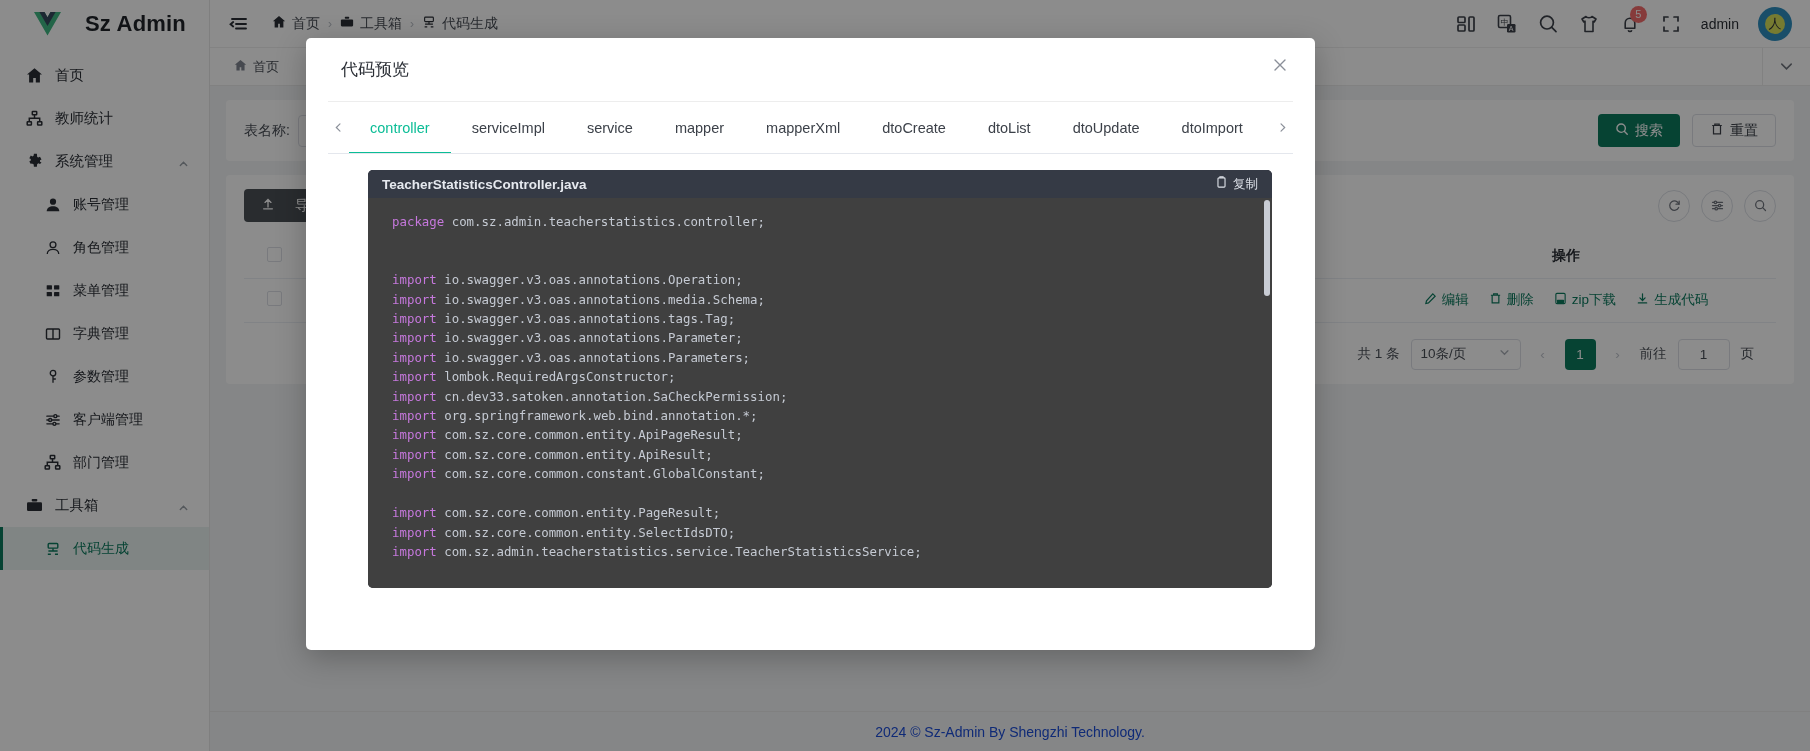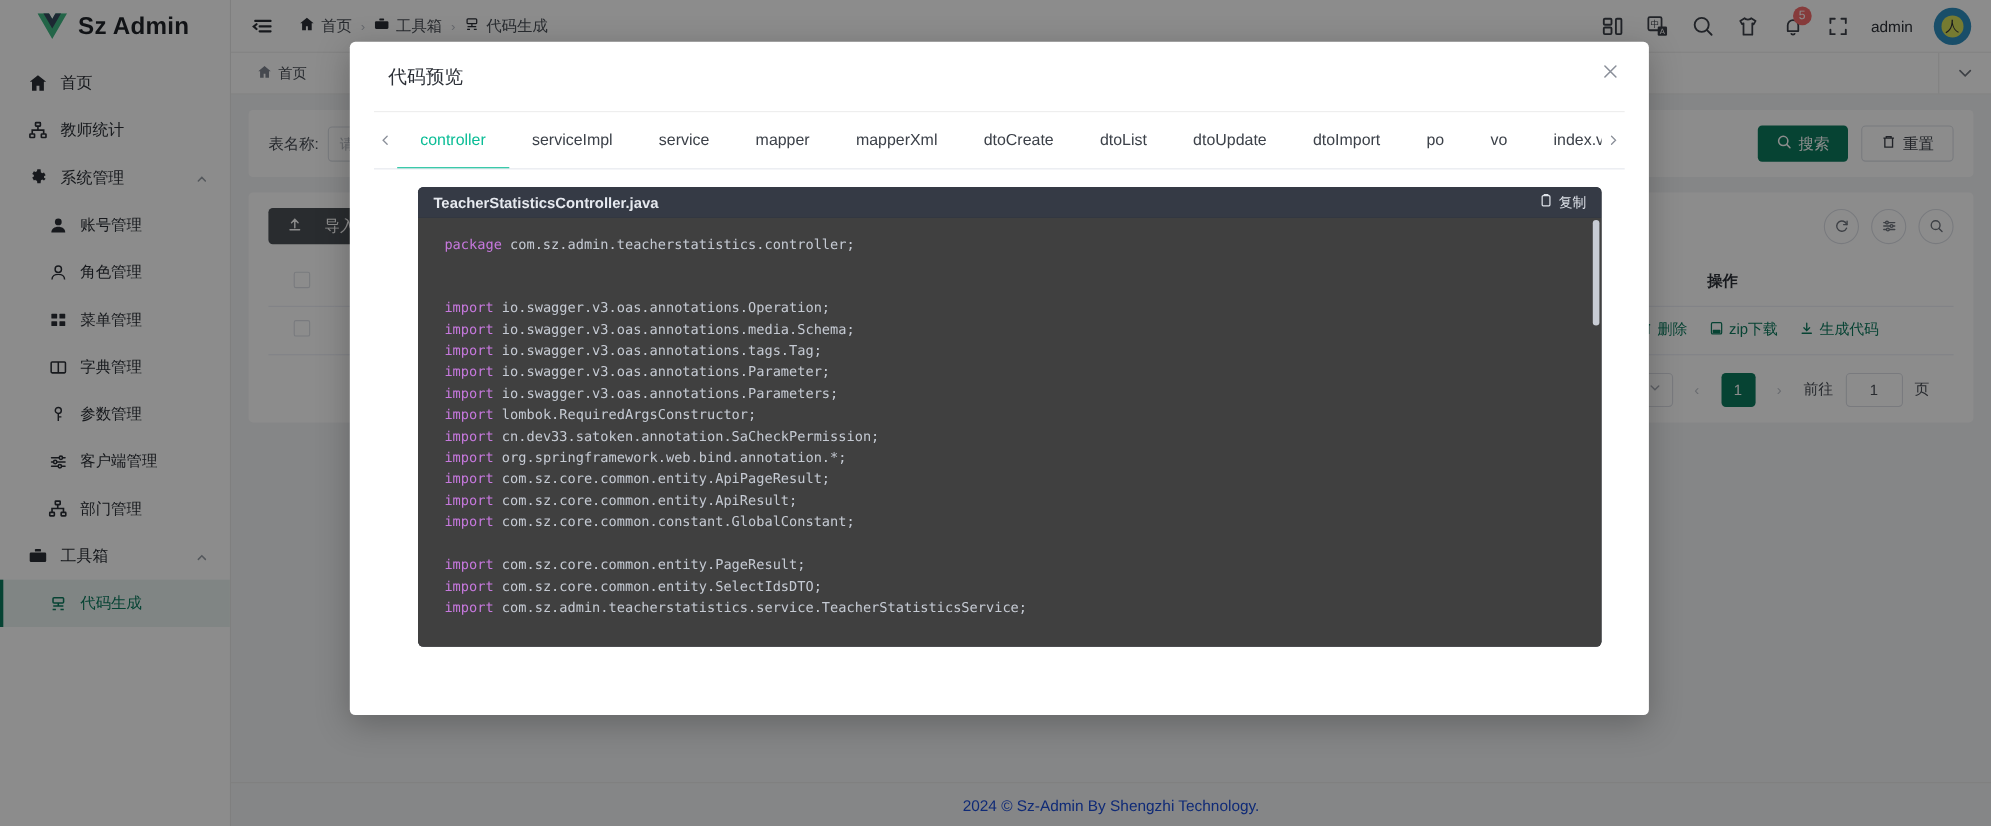--- a/index.html
+++ b/index.html
@@ -15,21 +15,21 @@
   
   .sidebar {
     position: absolute; left: 0; top: 0;
     width: 210px; height: 751px;
     background: #ffffff;
     border-right: 1px solid #e8e8e8;
     overflow: hidden;
   }
   .logo-row {
     height: 48px; display: flex; align-items: center;
-    padding-left: 34px; gap: 10px;
+    padding-left: 34px; gap: 24px;
   }
   .logo-mark { width: 27px; height: 24px; flex: 0 0 auto; }
   .logo-text {
     font-size: 22px; font-weight: bold; color: #1f2329; letter-spacing: .2px;
   }
   .menu { padding-top: 6px; }
   .menu-item {
     display: flex; align-items: center;
     height: 43px; padding-left: 26px; gap: 12px;
     font-size: 14.5px; color: #2b2f36; cursor: pointer;
@@ -189,22 +189,22 @@
     font-size: 14px; color: #1d4ed8;
     border-top: 1px solid #e9e9e9; background: #f3f4f6;
   }
 
   
   .overlay {
     position: absolute; left: 0; top: 0; width: 1810px; height: 751px;
     background: rgba(0,0,0,0.45);
   }
   .modal {
-    position: absolute; left: 318px; top: 38px;
-    width: 1181px; height: 612px;
+    position: absolute; left: 306px; top: 38px;
+    width: 1009px; height: 612px;
     background: #fff; border-radius: 5px;
     box-shadow: 0 8px 30px rgba(0,0,0,.25);
     overflow: hidden;
   }
   .modal-head {
     height: 63px; display: flex; align-items: center;
     padding-left: 35px; position: relative;
   }
   .modal-title { font-size: 17px; color: #2b2f36; }
   .modal-close {

